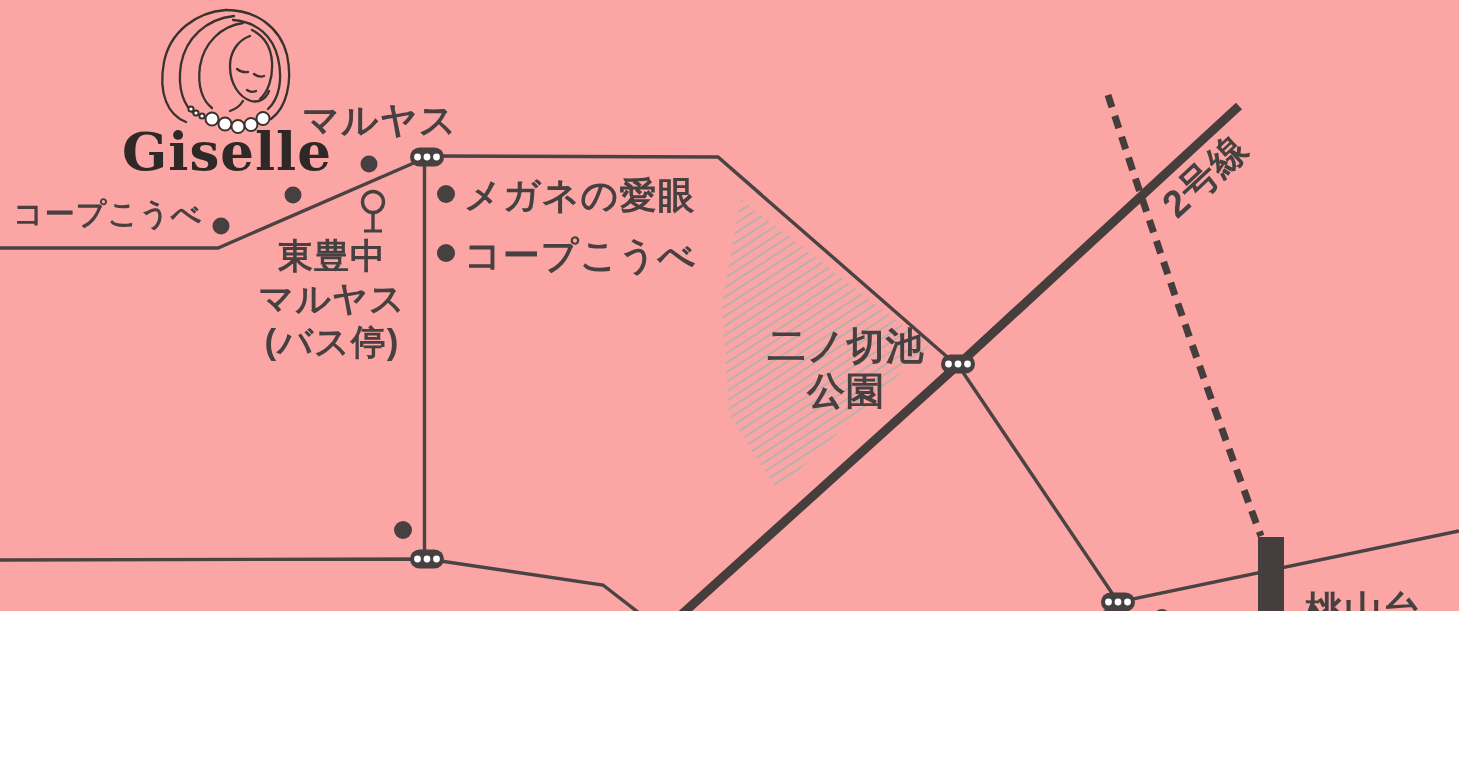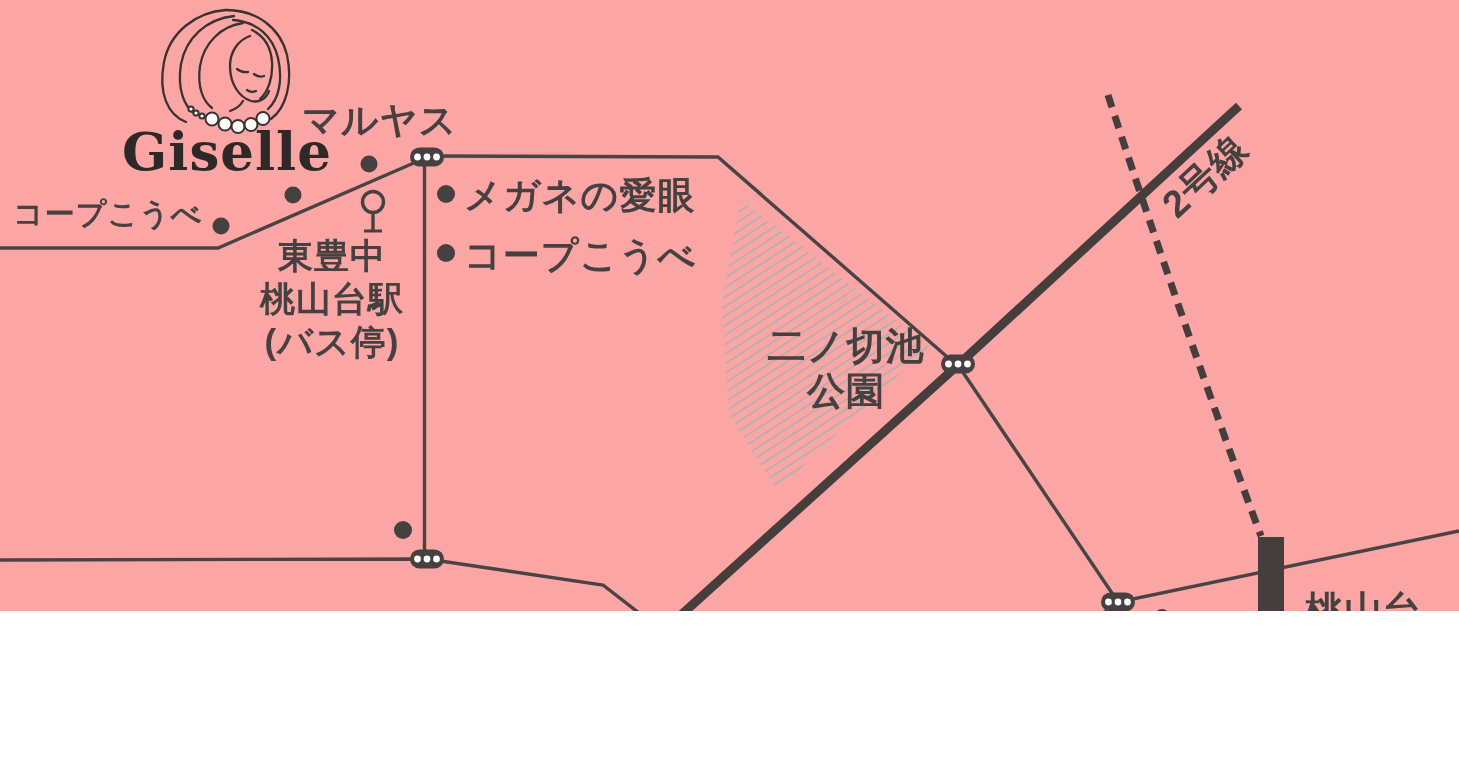--- a/index.html
+++ b/index.html
@@ -149,20 +149,20 @@
       </g>
     </g>
   </svg>
 
   <div class="lbl brand brand-pos">Giselle</div>
   <div class="lbl maruyasu">マルヤス</div>
   <div class="lbl coop">コープこうべ</div>
   <div class="lbl megane">メガネの愛眼</div>
   <div class="lbl elementary">コープこうべ</div>
   <div class="lbl center busstop">東豊中
-桃山台駅
+マルヤス
 (バス停)</div>
   <div class="lbl center park">二ノ切池
 公園</div>
   <div class="lbl route2">2号線</div>
   <div class="lbl station">桃山台駅</div>
 
 </div>
 
 </body></html>

